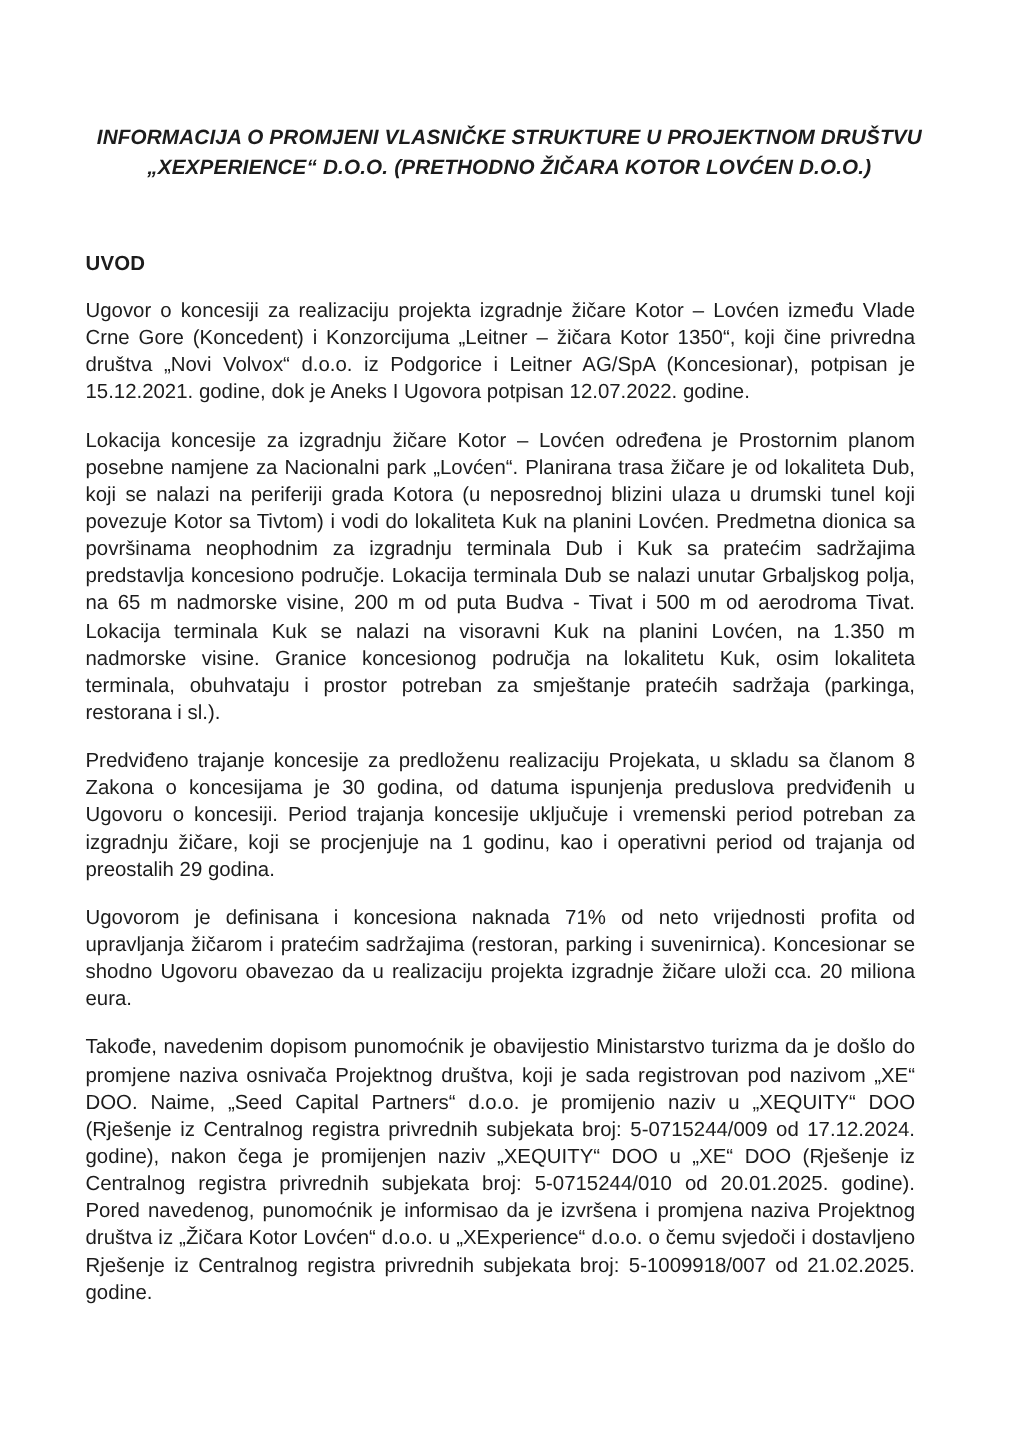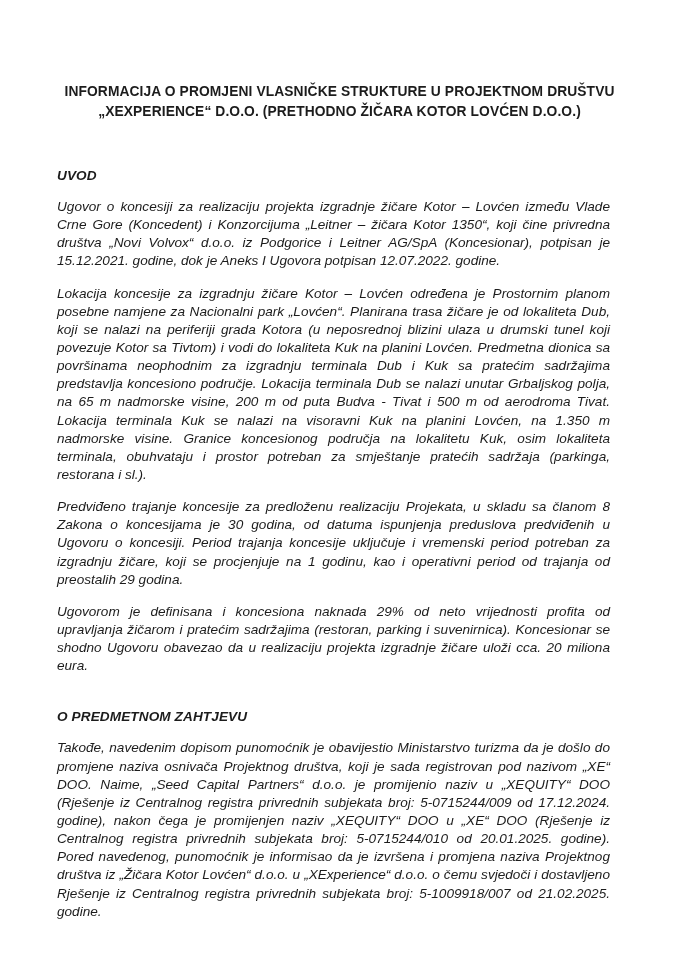--- a/index.html
+++ b/index.html
@@ -18,51 +18,51 @@
     padding: 82px 57px 40px 57px;
     overflow: hidden;
   }
   .doc-title {
     font-size: 13.8px;
     font-weight: bold;
     text-align: center;
     line-height: 1.45;
     margin: 0 6px 46px 6px;
     letter-spacing: 0.1px;
+    font-style: italic;
   }
   .section-heading {
     font-size: 13.6px;
     font-weight: bold;
     margin: 0 0 15px 0;
     letter-spacing: 0.1px;
   }
   .section-heading.second {
     margin-top: 34px;
   }
   .para {
     font-size: 13.6px;
     line-height: 1.335;
     text-align: justify;
     margin: 0 12px 14px 0;
   }
-  section { margin: 0; font-style: italic; }
+  section { margin: 0; }
 </style>
 </head>
 <body>
 
 <div class="page">
 
   <h1 class="doc-title">INFORMACIJA O PROMJENI VLASNIČKE STRUKTURE U PROJEKTNOM DRUŠTVU „XEXPERIENCE“ D.O.O. (PRETHODNO ŽIČARA KOTOR LOVĆEN D.O.O.)</h1>
 
   <section>
     <h2 class="section-heading">UVOD</h2>
     <p class="para">Ugovor o koncesiji za realizaciju projekta izgradnje žičare Kotor – Lovćen između Vlade Crne Gore (Koncedent) i Konzorcijuma „Leitner – žičara Kotor 1350“, koji čine privredna društva „Novi Volvox“ d.o.o. iz Podgorice i Leitner AG/SpA (Koncesionar), potpisan je 15.12.2021. godine, dok je Aneks I Ugovora potpisan 12.07.2022. godine.</p>
     <p class="para">Lokacija koncesije za izgradnju žičare Kotor – Lovćen određena je Prostornim planom posebne namjene za Nacionalni park „Lovćen“. Planirana trasa žičare je od lokaliteta Dub, koji se nalazi na periferiji grada Kotora (u neposrednoj blizini ulaza u drumski tunel koji povezuje Kotor sa Tivtom) i vodi do lokaliteta Kuk na planini Lovćen. Predmetna dionica sa površinama neophodnim za izgradnju terminala Dub i Kuk sa pratećim sadržajima predstavlja koncesiono područje. Lokacija terminala Dub se nalazi unutar Grbaljskog polja, na 65 m nadmorske visine, 200 m od puta Budva - Tivat i 500 m od aerodroma Tivat. Lokacija terminala Kuk se nalazi na visoravni Kuk na planini Lovćen, na 1.350 m nadmorske visine. Granice koncesionog područja na lokalitetu Kuk, osim lokaliteta terminala, obuhvataju i prostor potreban za smještanje pratećih sadržaja (parkinga, restorana i sl.).</p>
     <p class="para">Predviđeno trajanje koncesije za predloženu realizaciju Projekata, u skladu sa članom 8 Zakona o koncesijama je 30 godina, od datuma ispunjenja preduslova predviđenih u Ugovoru o koncesiji. Period trajanja koncesije uključuje i vremenski period potreban za izgradnju žičare, koji se procjenjuje na 1 godinu, kao i operativni period od trajanja od preostalih 29 godina.</p>
-    <p class="para">Ugovorom je definisana i koncesiona naknada 29% od neto vrijednosti profita od upravljanja žičarom i pratećim sadržajima (restoran, parking i suvenirnica). Koncesionar se shodno Ugovoru obavezao da u realizaciju projekta izgradnje žičare uloži cca. 20 miliona eura.</p>
+    <p class="para">Ugovorom je definisana i koncesiona naknada 71% od neto vrijednosti profita od upravljanja žičarom i pratećim sadržajima (restoran, parking i suvenirnica). Koncesionar se shodno Ugovoru obavezao da u realizaciju projekta izgradnje žičare uloži cca. 20 miliona eura.</p>
   </section>
 
   <section>
-    <h2 class="section-heading second">O PREDMETNOM ZAHTJEVU</h2>
     <p class="para">Takođe, navedenim dopisom punomoćnik je obavijestio Ministarstvo turizma da je došlo do promjene naziva osnivača Projektnog društva, koji je sada registrovan pod nazivom „XE“ DOO. Naime, „Seed Capital Partners“ d.o.o. je promijenio naziv u „XEQUITY“ DOO (Rješenje iz Centralnog registra privrednih subjekata broj: 5-0715244/009 od 17.12.2024. godine), nakon čega je promijenjen naziv „XEQUITY“ DOO u „XE“ DOO (Rješenje iz Centralnog registra privrednih subjekata broj: 5-0715244/010 od 20.01.2025. godine). Pored navedenog, punomoćnik je informisao da je izvršena i promjena naziva Projektnog društva iz „Žičara Kotor Lovćen“ d.o.o. u „XExperience“ d.o.o. o čemu svjedoči i dostavljeno Rješenje iz Centralnog registra privrednih subjekata broj: 5-1009918/007 od 21.02.2025. godine.</p>
   </section>
 
 </div>
 
 </body></html>

